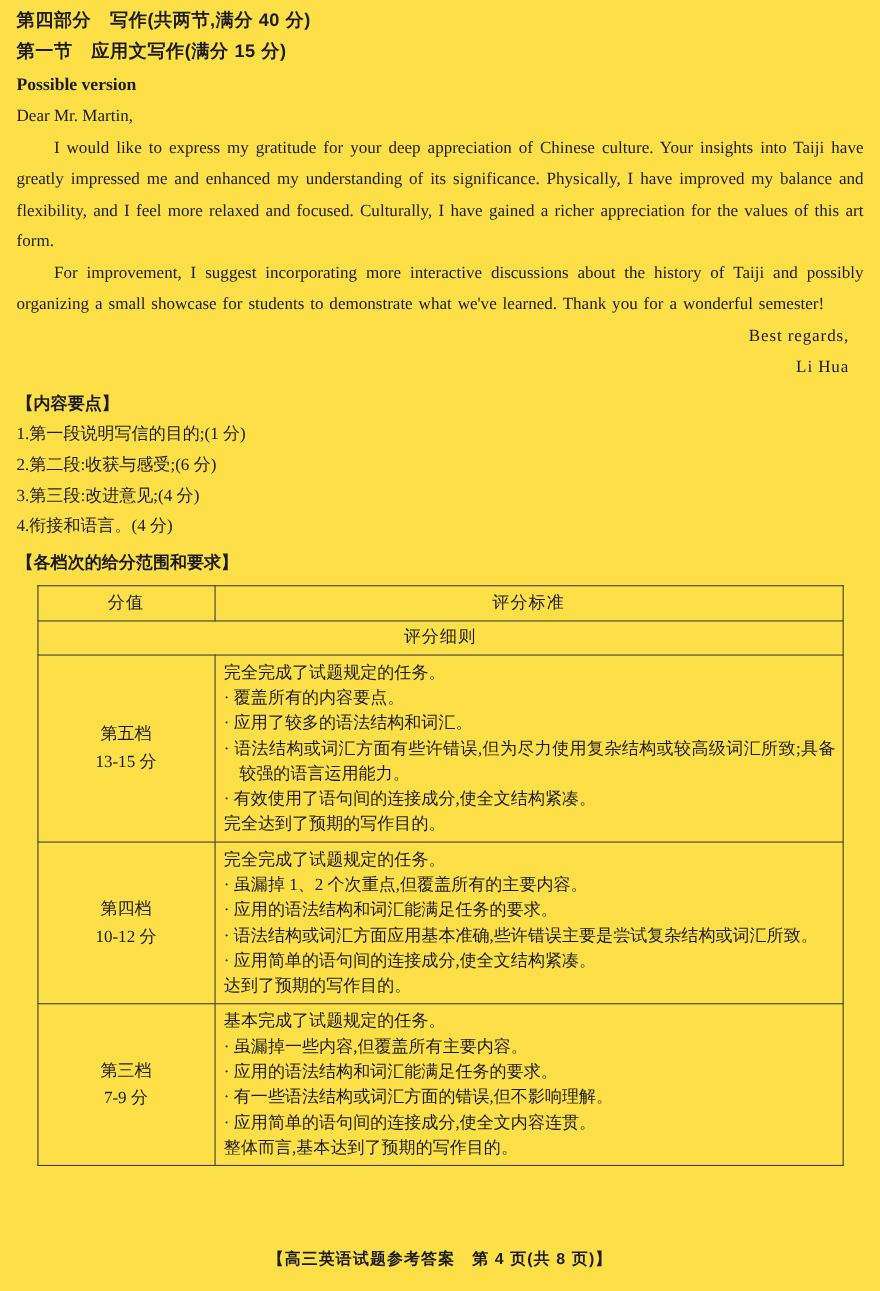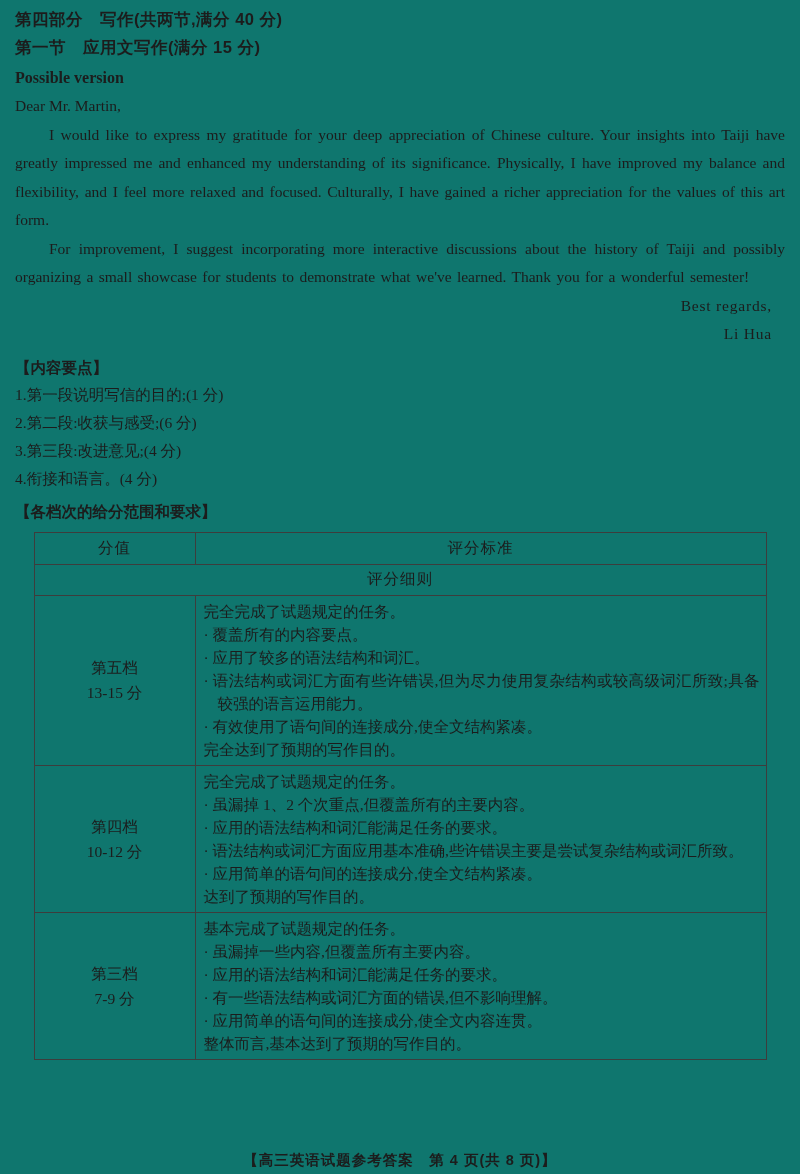--- a/index.html
+++ b/index.html
@@ -2,21 +2,21 @@
 <html><head>
 <meta charset="utf-8">
 <style>
   * { margin: 0; padding: 0; box-sizing: border-box; }
   html, body { background: #e8e8e8; }
   .page {
     position: relative;
     width: 800px;
     height: 1174px;
     margin: 0 auto;
-    background: #0f766e;
+    background: #fde047;
     color: #1c1c1c;
     font-family: "Liberation Serif", "DejaVu Serif", serif;
     padding: 8px 15px 0 15px;
     overflow: hidden;
   }
   .h-sans {
     font-family: "Liberation Sans", "DejaVu Sans", sans-serif;
     font-weight: 700;
   }
   .sec-heading {
@@ -98,21 +98,21 @@
   }
   .crit-line {
     line-height: 23px;
     padding-left: 14px;
     text-indent: -14px;
     text-align: justify;
   }
   .page-footer {
     position: absolute;
     left: 0;
-    bottom: 4px;
+    bottom: 20px;
     width: 100%;
     text-align: center;
     font-family: "Liberation Sans", "DejaVu Sans", sans-serif;
     font-weight: 700;
     font-size: 14.5px;
     letter-spacing: 1px;
   }
 </style>
 </head>
 <body>

